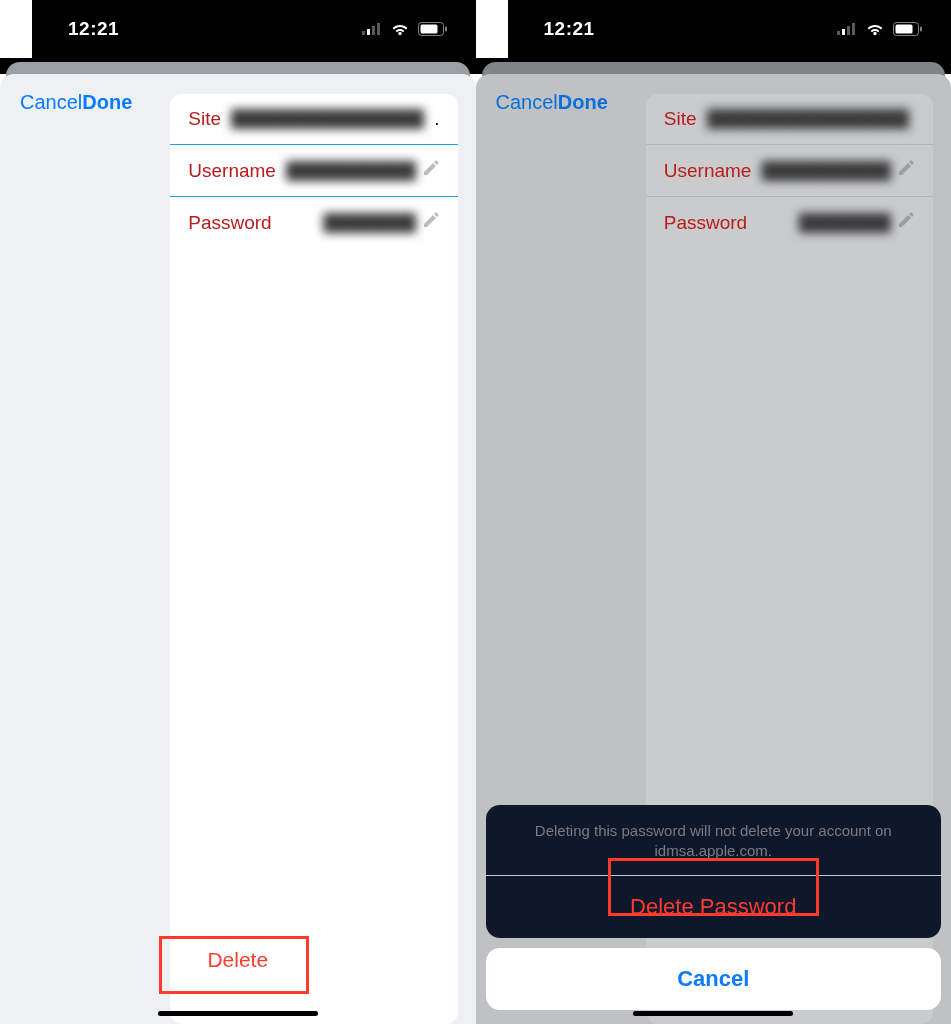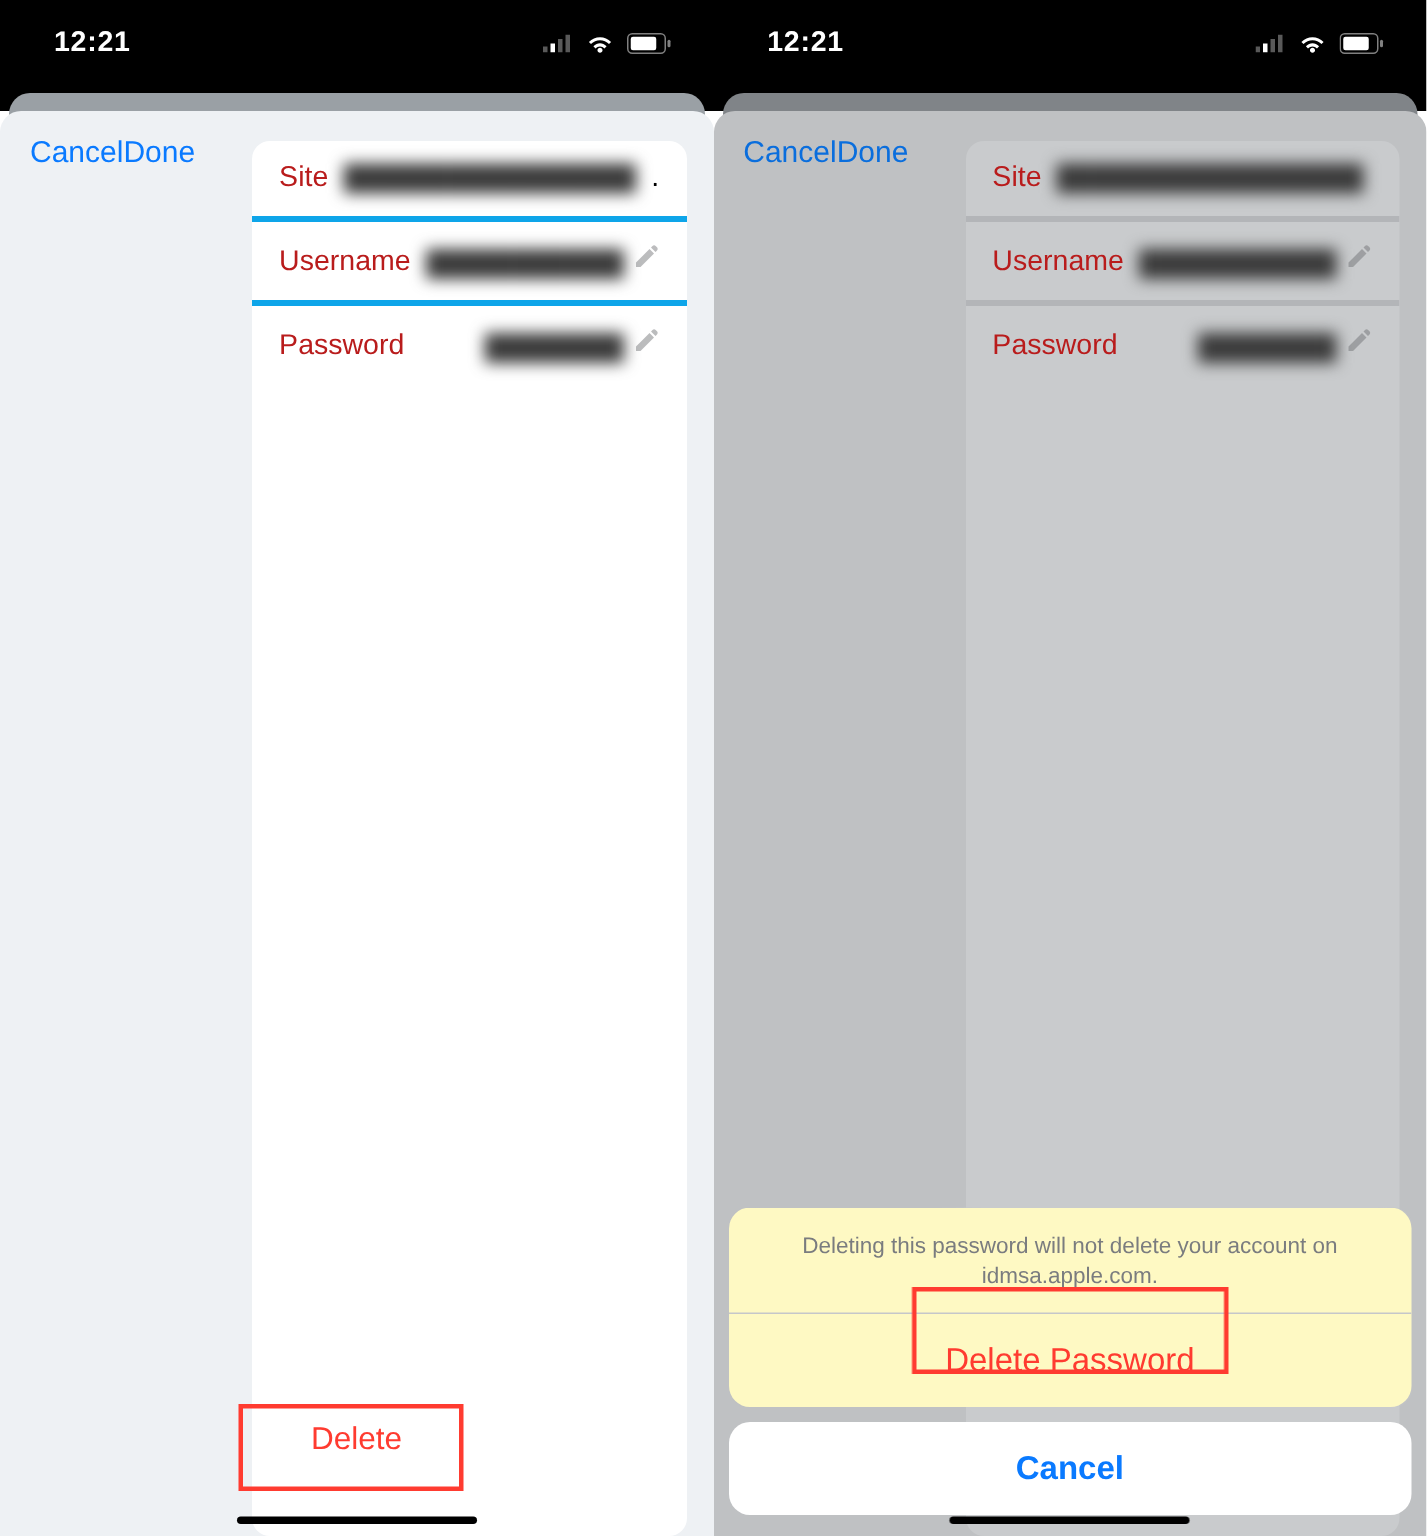--- a/index.html
+++ b/index.html
@@ -17,20 +17,21 @@
 
   
   .status-bar {
     height: 58px;
     background: #000;
     display: flex;
     align-items: center;
     justify-content: space-between;
     padding: 0 28px 0 36px;
     color: #fff;
+    margin-left: 32px;
   }
   .status-time { font-size: 19px; font-weight: 600; letter-spacing: 0.5px; }
   .status-icons { display: flex; align-items: center; gap: 8px; }
   .status-icons svg { display: block; }
 
   
   .sheet-back {
     height: 16px;
     background: #000;
     position: relative;
@@ -65,39 +66,39 @@
     padding: 0 20px;
   }
   .nav-btn {
     font-size: 20px;
     color: #0a7aff;
     background: none;
     border: none;
     cursor: pointer;
   }
   .phone.dim .nav-btn { color: #0a6edd; }
-  .nav-btn.done { font-weight: 400; text-align: right; }
+  .nav-btn.done { font-weight: 700; text-align: right; }
 
   
   .card {
     margin: 20px 18px 0 18px;
     background: #ffffff;
     border-radius: 12px;
     overflow: hidden;
   }
   .phone.dim .card { background: #c9cbcd; }
   .row {
     display: flex;
     align-items: center;
     padding: 14px 18px;
     font-size: 19px;
     color: #000;
     position: relative;
   }
-  .row + .row { border-top: 4px solid #0ea5e9; align-items: flex-end; }
+  .row + .row { border-top: 1px solid #0ea5e9; }
   .phone.dim .row + .row { border-top-color: #b3b5b8; }
   .row-label { color: #b91c1c; flex: 0 0 auto; }
   .row-value {
     flex: 1;
     text-align: right;
     margin-left: 10px;
     margin-right: 6px;
     color: #3a3a3a;
     white-space: nowrap;
     overflow: hidden;
@@ -154,21 +155,21 @@
     background: #000;
   }
 
   
   .action-sheet {
     position: absolute;
     left: 0; right: 0; bottom: 0;
     padding: 0 10px 14px 10px;
   }
   .as-group {
-    background: #fef9c3;
+    background: #0f172a;
     border-radius: 14px;
     overflow: hidden;
     backdrop-filter: blur(10px);
   }
   .as-msg {
     padding: 16px 22px 14px 22px;
     text-align: center;
     font-size: 15px;
     color: #7a7c7f;
     line-height: 1.35;

